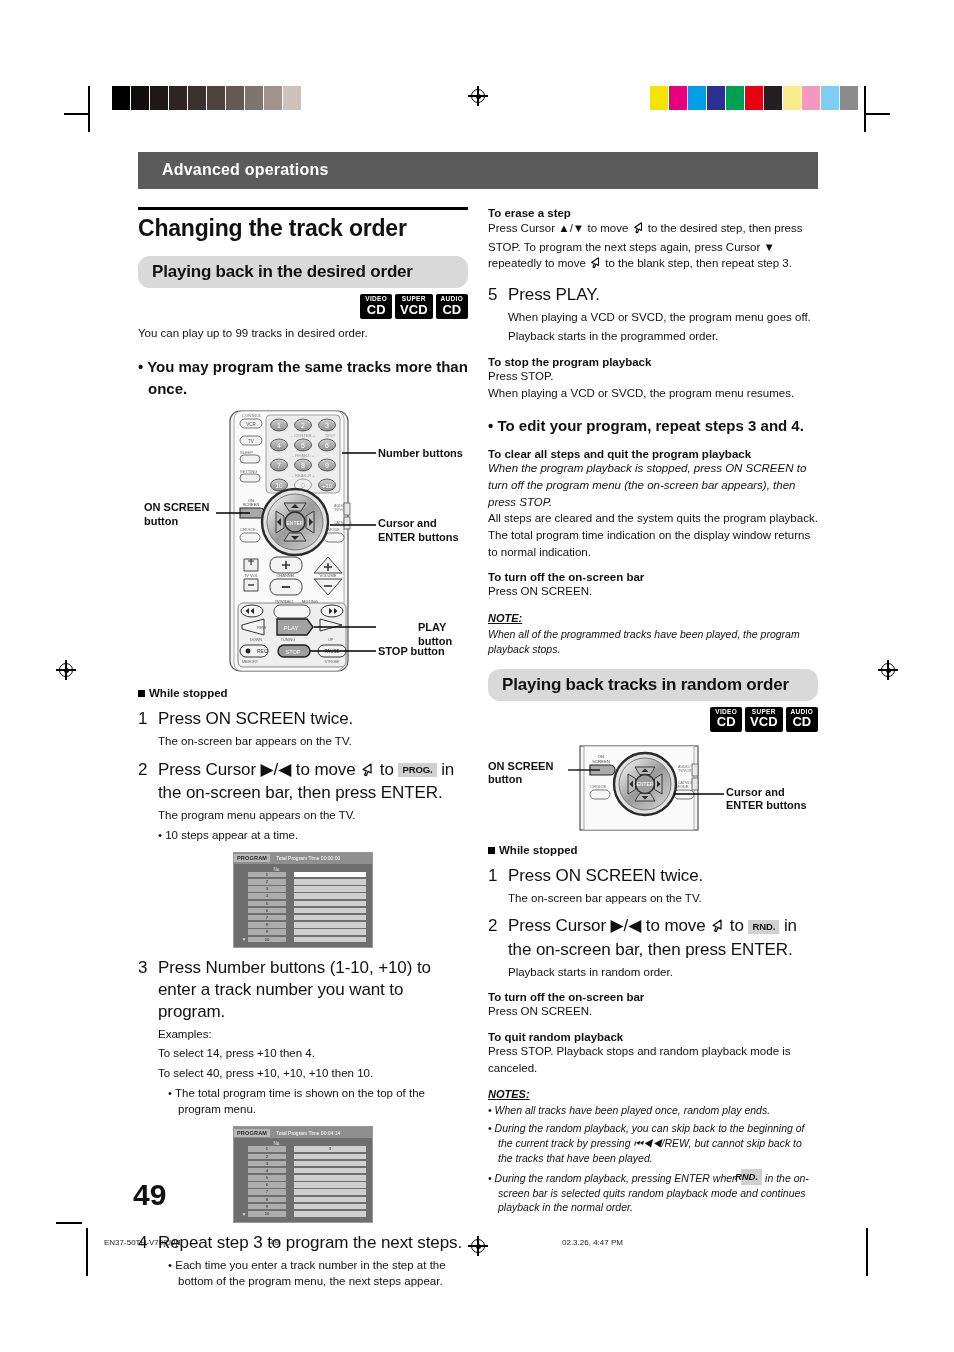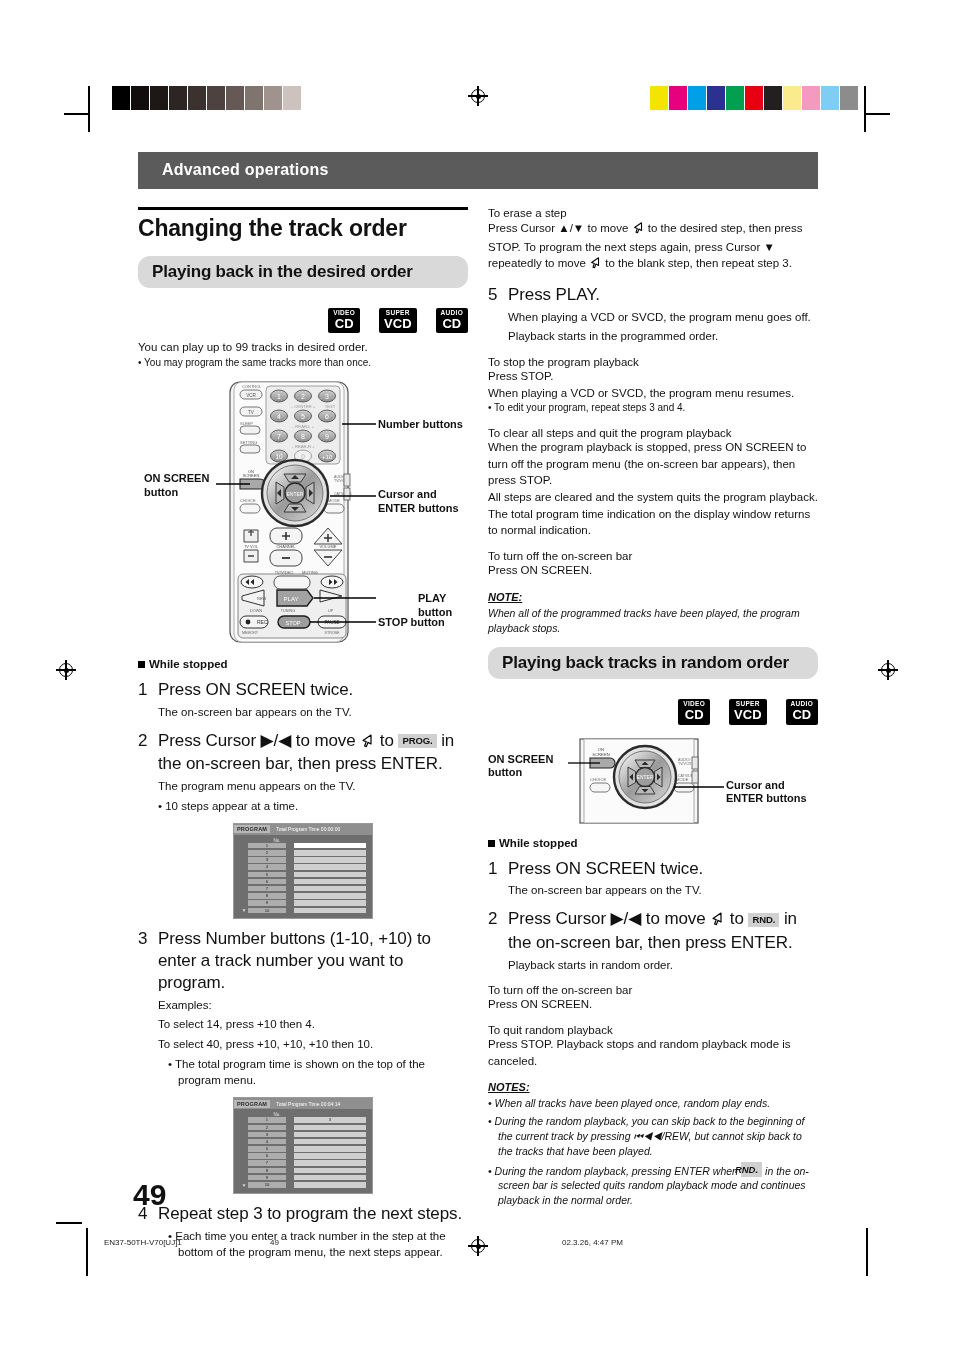--- a/index.html
+++ b/index.html
@@ -41,27 +41,27 @@
   }
   .lede{font-size:11.5px;line-height:1.45;margin:5px 0 0 0;color:#1a1a1a;}
 
   .subhead{
     background:#d9d9d9;border-radius:12px;
     font-size:17px;font-weight:bold;
     padding:6px 0 6px 14px;margin-top:14px;letter-spacing:-.2px;
   }
 
   
-  .badges{display:flex;gap:19px;justify-content:flex-end;margin-top:20px;}
+  .badges{display:flex;gap:3px;justify-content:flex-end;margin-top:6px;}
   .badge{background:#000;color:#fff;text-align:center;padding:2px 5px 3px 5px;border-radius:2px;}
   .badge .t{font-size:6.5px;font-weight:bold;letter-spacing:.3px;line-height:1;}
   .badge .b{font-size:13px;font-weight:bold;line-height:1.05;}
 
   .body-txt{font-size:11.5px;line-height:1.45;margin:6px 0 0 0;}
-  .bullet{font-size:10px;line-height:1.45;margin:0 0 0 0;padding-left:10px;text-indent:-10px;}
+  .bullet{font-size:15px;line-height:1.45;margin:14px 0 0 0;padding-left:10px;text-indent:-10px;font-weight:bold;}
 
   
   .remote-wrap{position:relative;margin:8px 0 0 0;height:268px;}
   .remote-wrap.small{height:90px;margin-top:10px;}
   .callout{position:absolute;font-size:11px;font-weight:bold;line-height:1.22;}
 
   
   .whilestopped{font-size:11.5px;font-weight:bold;margin-top:12px;}
   .whilestopped .sq{display:inline-block;width:7px;height:7px;background:#000;margin-right:4px;}
   .step{display:flex;margin-top:9px;}
@@ -81,21 +81,21 @@
   .osd .top .tpt{color:#ffffff;font-size:5px;margin-left:6px;}
   .osd .grid{padding:3px 6px 4px 6px;}
   .osd .hdr{font-size:4.5px;color:#e6e6e6;text-align:center;width:38px;margin-left:18px;}
   .osd .row{display:flex;align-items:center;height:6px;margin-bottom:1.2px;}
   .osd .arrow{width:8px;font-size:5px;color:#d8d8d8;text-align:center;line-height:6px;}
   .osd .no{width:38px;height:5.5px;background:#adadad;color:#222;font-size:4.2px;text-align:center;line-height:5.5px;}
   .osd .val{flex:1;height:5.5px;background:#cfcfcf;margin-left:8px;color:#222;font-size:4.2px;text-align:center;line-height:5.5px;}
   .osd .val.white{background:#ffffff;}
 
   
-  .rh{font-size:11.5px;font-weight:normal;margin-top:11px;}
+  .rh{font-size:11.5px;font-weight:bold;margin-top:11px;}
   .rh.first{margin-top:0;}
   .note-h{font-size:11px;font-weight:bold;font-style:italic;text-decoration:underline;margin-top:12px;}
   .note-b{font-size:10.5px;font-style:italic;line-height:1.42;margin-top:3px;}
   .note-b.li{padding-left:10px;text-indent:-10px;}
 
   
   .pageno{position:absolute;left:133px;top:1178px;font-size:30px;font-weight:bold;}
   .footrule{position:absolute;left:56px;top:1222px;width:26px;height:2px;background:#000;}
   .footline{position:absolute;left:86px;top:1228px;width:1.5px;height:48px;background:#000;}
   .footline.r{left:866px;}
@@ -546,21 +546,21 @@
         </div>
         <div class="sub">When playing a VCD or SVCD, the program menu goes off.</div>
         <div class="sub">Playback starts in the programmed order.</div>
 
         <div class="rh">To stop the program playback</div>
         <div class="body-txt" style="margin-top:0;">Press STOP.</div>
         <div class="body-txt" style="margin-top:0;">When playing a VCD or SVCD, the program menu resumes.</div>
         <div class="bullet">• To edit your program, repeat steps 3 and 4.</div>
 
         <div class="rh">To clear all steps and quit the program playback</div>
-        <div class="body-txt" style="margin-top:0;">When the program playback is stopped, press ON SCREEN to turn off the program menu (the on-screen bar appears), then press STOP.</div>
+        <div class="body-txt" style="margin-top:0;font-style:italic;">When the program playback is stopped, press ON SCREEN to turn off the program menu (the on-screen bar appears), then press STOP.</div>
         <div class="body-txt" style="margin-top:0;">All steps are cleared and the system quits the program playback.</div>
         <div class="body-txt" style="margin-top:0;">The total program time indication on the display window returns to normal indication.</div>
 
         <div class="rh">To turn off the on-screen bar</div>
         <div class="body-txt" style="margin-top:0;">Press ON SCREEN.</div>
 
         <div class="note-h">NOTE:</div>
         <div class="note-b">When all of the programmed tracks have been played, the program playback stops.</div>
 
         <div class="subhead" style="margin-top:12px;">Playing back tracks in random order</div>

